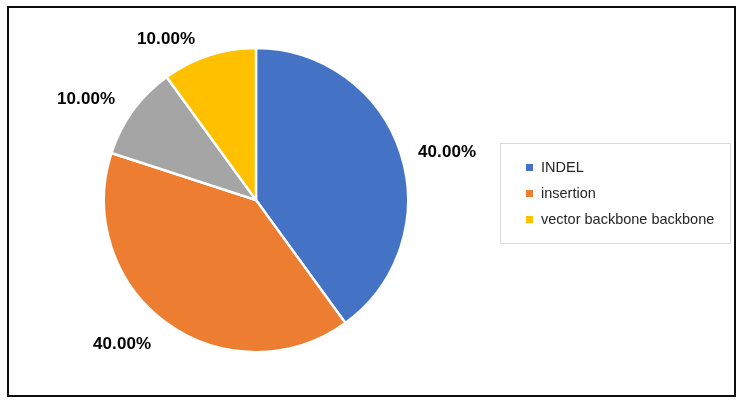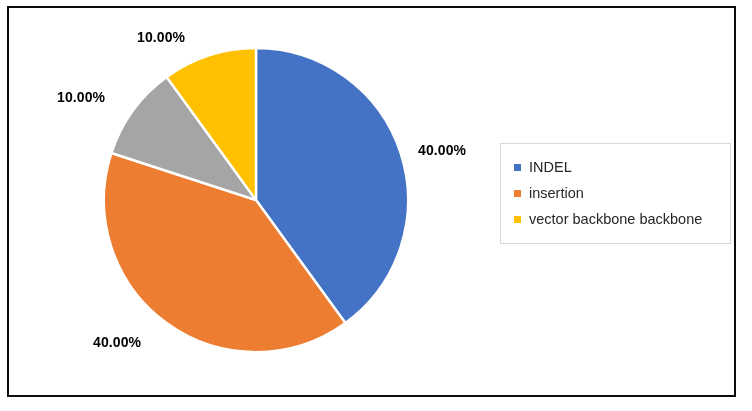--- a/index.html
+++ b/index.html
@@ -42,40 +42,40 @@
     top: 0;
   }
   .pie-slice {
     stroke: #ffffff;
     stroke-width: 2.4;
     stroke-linejoin: round;
   }
   
   .data-label {
     position: absolute;
-    font-size: 14px;
+    font-size: 17px;
     font-weight: bold;
     color: #000000;
     white-space: nowrap;
     letter-spacing: 0.1px;
   }
   #label-indel      { left: 418px; top: 142px; }
   #label-mutation   { left: 93px;  top: 334px; }
   #label-multicopy  { left: 57px;  top: 89px;  }
   #label-vector     { left: 137px; top: 29px;  }
   
   #legend {
     position: absolute;
     left: 500px;
     top: 143px;
     width: 231px;
     box-sizing: border-box;
     border: 1px solid #d9d9d9;
     background: #ffffff;
-    padding: 10px 8px 11px 8px;
+    padding: 10px 8px 11px 20px;
   }
   .legend-item {
     display: flex;
     align-items: center;
     height: 26px;
   }
   .legend-swatch {
     width: 7px;
     height: 7px;
     flex: 0 0 auto;

